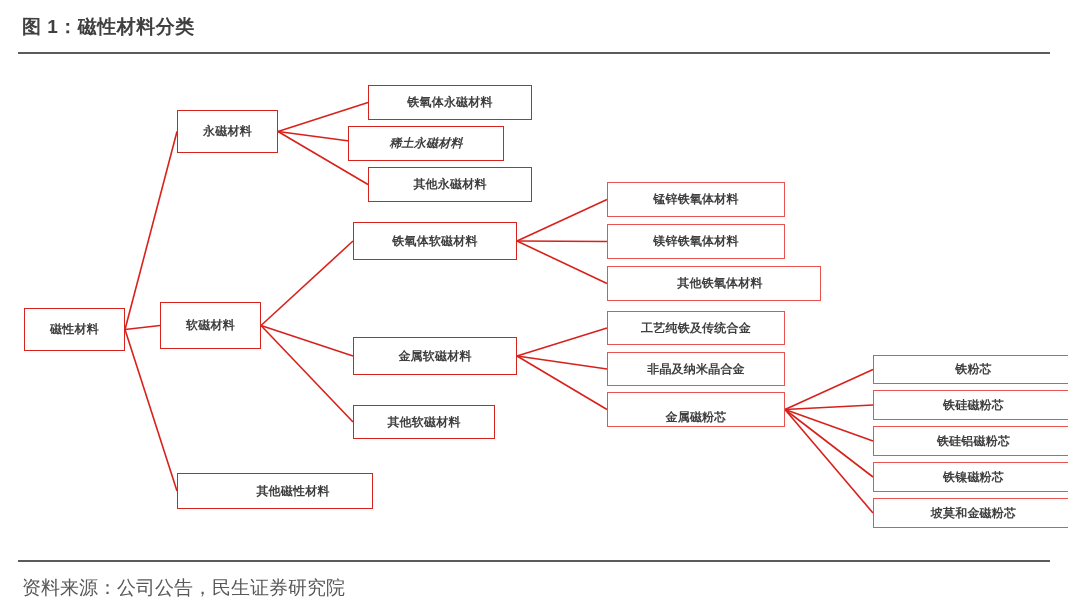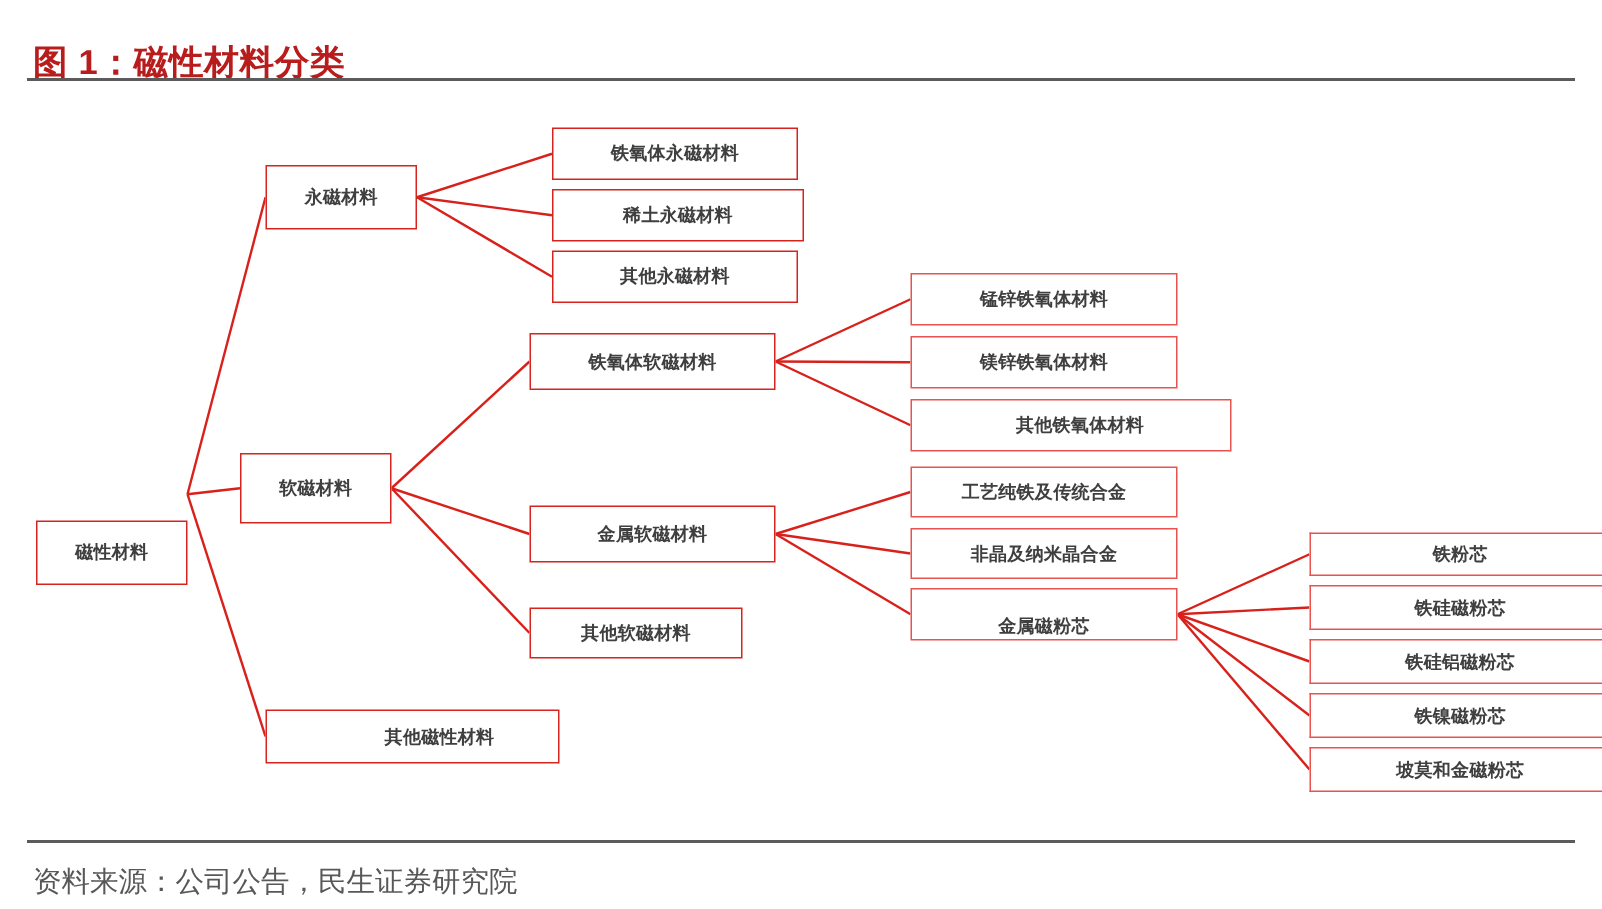--- a/index.html
+++ b/index.html
@@ -15,26 +15,25 @@
     width: 1068px;
     height: 606px;
     background: #ffffff;
     overflow: hidden;
   }
   
   #title {
     position: absolute;
     left: 22px;
     top: 14px;
-    font-size: 23px;
+    font-size: 19px;
     font-weight: bold;
-    color: #b91c1c;
+    color: #404040;
     letter-spacing: 0.5px;
     white-space: nowrap;
-    margin-top: 12px;
   }
   #title-rule {
     position: absolute;
     left: 18px;
     top: 52px;
     width: 1032px;
     height: 2px;
     background: #5b5b5b;
   }
   
@@ -115,36 +114,36 @@
         <line x1="517" y1="241" x2="607" y2="283.5" stroke="#d8211b" stroke-width="1.6"></line>
         <line x1="517" y1="356" x2="607" y2="328" stroke="#d8211b" stroke-width="1.6"></line>
         <line x1="517" y1="356" x2="607" y2="369" stroke="#d8211b" stroke-width="1.6"></line>
         <line x1="517" y1="356" x2="607" y2="409.5" stroke="#d8211b" stroke-width="1.6"></line>
         <line x1="785" y1="409.5" x2="873" y2="369.5" stroke="#d8211b" stroke-width="1.6"></line>
         <line x1="785" y1="409.5" x2="873" y2="405" stroke="#d8211b" stroke-width="1.6"></line>
         <line x1="785" y1="409.5" x2="873" y2="441" stroke="#d8211b" stroke-width="1.6"></line>
         <line x1="785" y1="409.5" x2="873" y2="477" stroke="#d8211b" stroke-width="1.6"></line>
         <line x1="785" y1="409.5" x2="873" y2="513" stroke="#d8211b" stroke-width="1.6"></line>
       </svg>
-  <div class="node accent-dark" style="left: 24px; top: 308px; width: 101px; height: 43px; margin-top: 39px;">
+  <div class="node accent-dark" style="left: 24px; top: 308px; width: 101px; height: 43px;">
         <span>磁性材料</span>
       </div>
       <div class="node accent-dark" style="left: 177px; top: 110px; width: 101px; height: 43px; text-align: right;">
         <span>永磁材料</span>
       </div>
       <div class="node accent-dark" style="left: 160px; top: 302px; width: 101px; height: 47px;">
         <span>软磁材料</span>
       </div>
       <div class="node accent-dark" style="left: 177px; top: 473px; width: 196px; height: 36px; padding-left: 36px;">
         <span>其他磁性材料</span>
       </div>
       <div class="node accent-dark" style="left: 368px; top: 85px; width: 164px; height: 35px;">
         <span>铁氧体永磁材料</span>
       </div>
-      <div class="node accent-dark" style="left: 368px; top: 126px; width: 168px; height: 35px;">
+      <div class="node accent-dark" style="left: 348px; top: 126px; width: 156px; height: 35px; font-style: italic;">
         <span>稀土永磁材料</span>
       </div>
       <div class="node accent-dark" style="left: 368px; top: 167px; width: 164px; height: 35px;">
         <span>其他永磁材料</span>
       </div>
       <div class="node accent-dark" style="left: 353px; top: 222px; width: 164px; height: 38px;">
         <span>铁氧体软磁材料</span>
       </div>
       <div class="node accent-dark" style="left: 353px; top: 337px; width: 164px; height: 38px;">
         <span>金属软磁材料</span>

